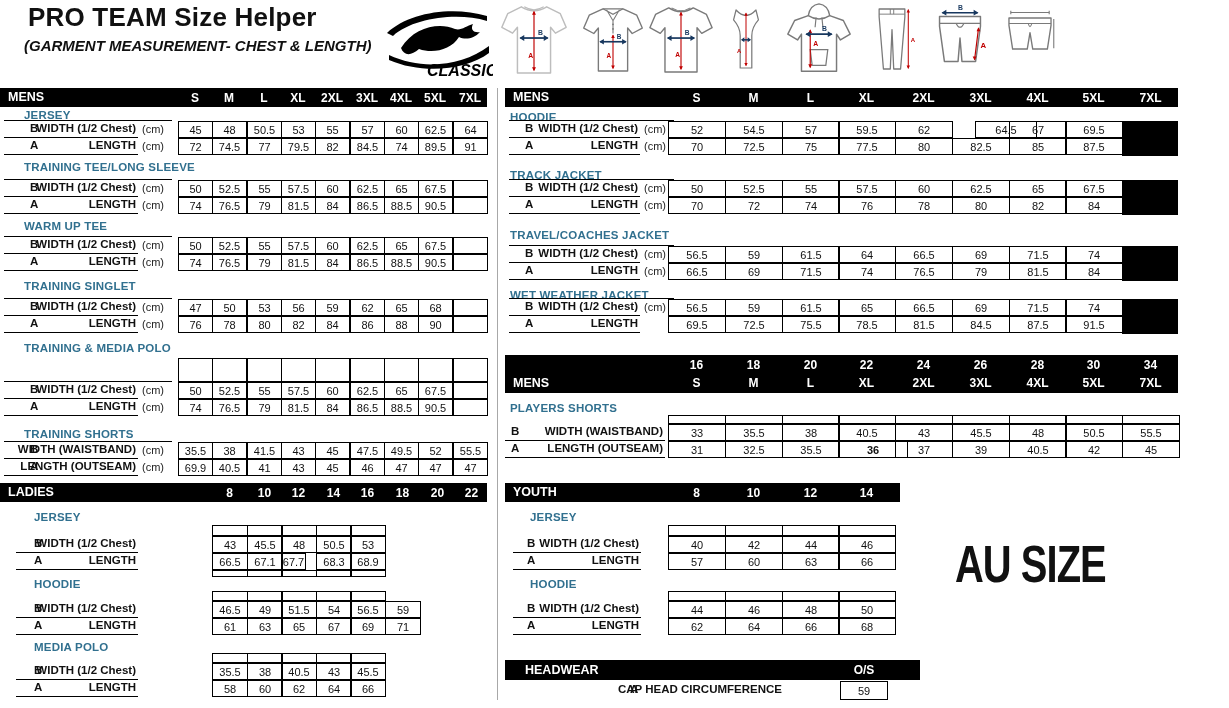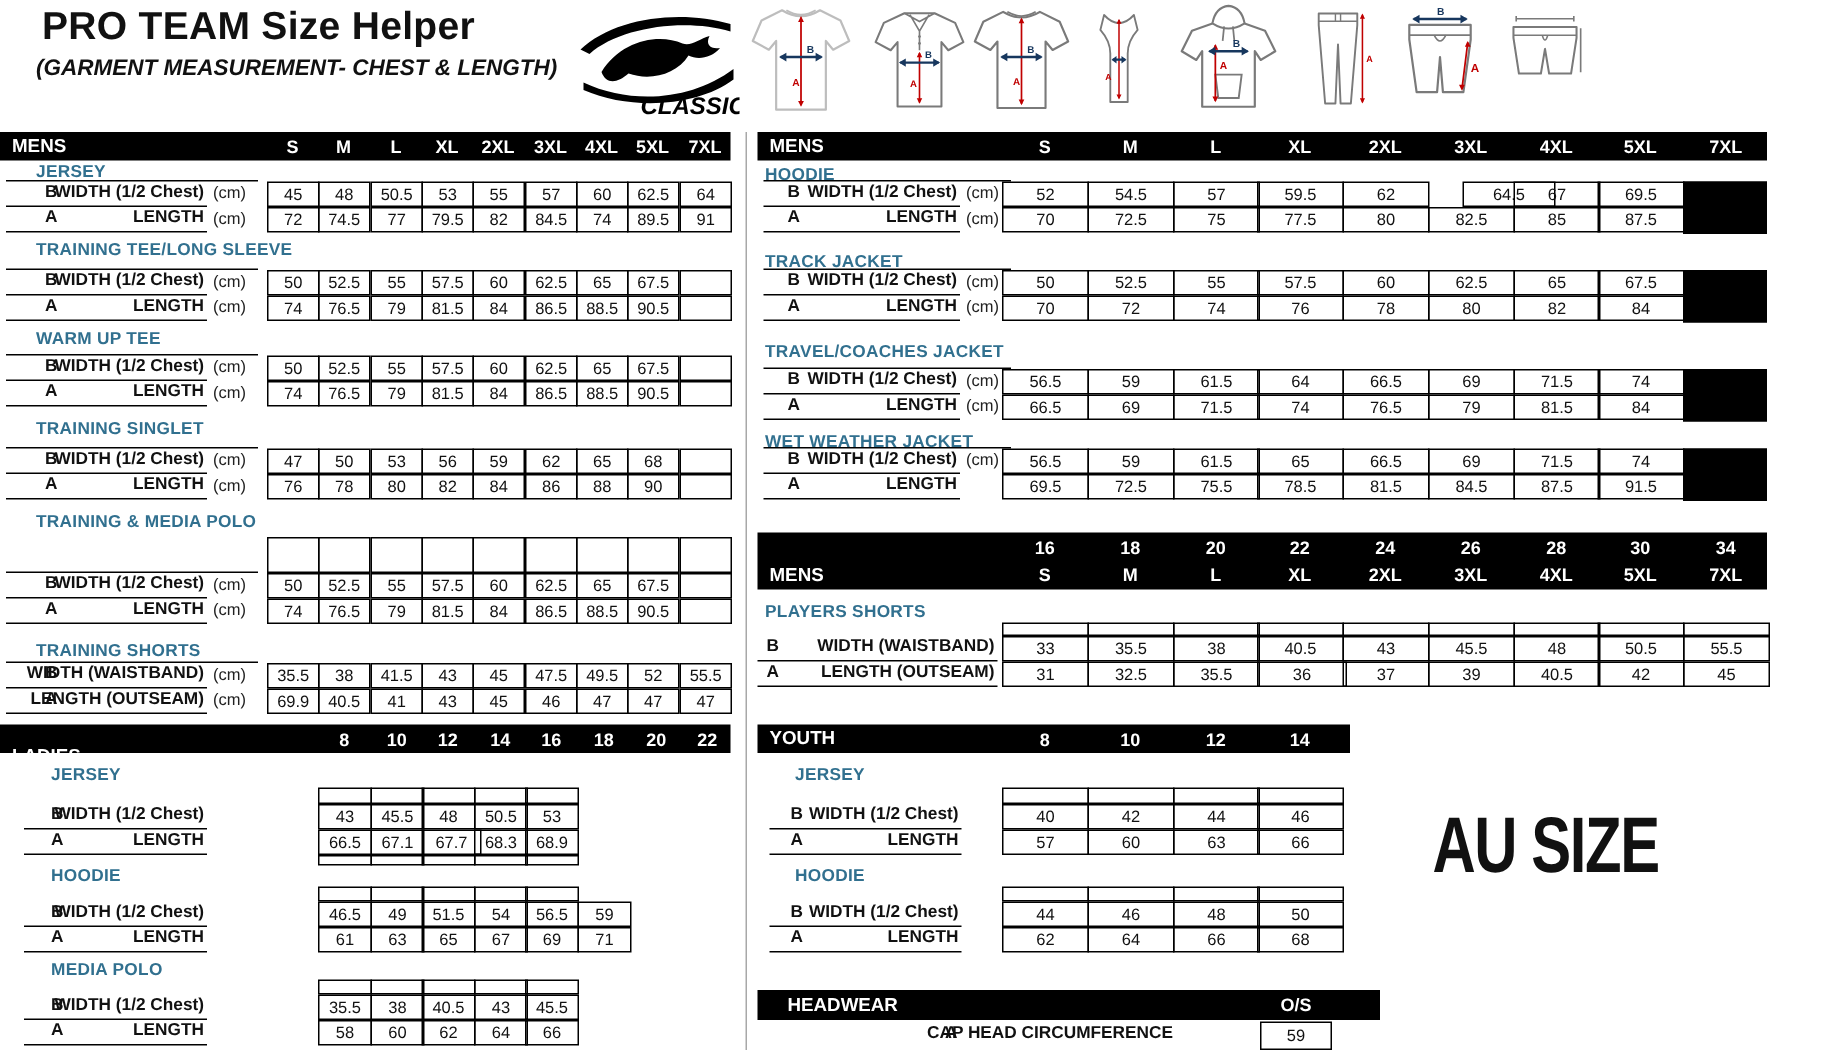--- a/index.html
+++ b/index.html
@@ -348,21 +348,21 @@
       <div class="cell" style="left: 212px; top: 0px; width: 35px; height: 17px;">40.5</div>
       <div class="cell" style="left: 247px; top: 0px; width: 35px; height: 17px;">41</div>
       <div class="cell" style="left: 281px; top: 0px; width: 35px; height: 17px;">43</div>
       <div class="cell" style="left: 315px; top: 0px; width: 35px; height: 17px;">45</div>
       <div class="cell" style="left: 350px; top: 0px; width: 35px; height: 17px;">46</div>
       <div class="cell" style="left: 384px; top: 0px; width: 35px; height: 17px;">47</div>
       <div class="cell" style="left: 418px; top: 0px; width: 35px; height: 17px;">47</div>
       <div class="cell" style="left: 453px; top: 0px; width: 35px; height: 17px;">47</div>
     </div>
     <div class="band" style="top: 395px; height: 19px; width: 487px; background: rgb(0, 0, 0); color: rgb(255, 255, 255);">
-      <div class="band-title" style="left: 8px; top: 2px; margin-top: 12px;">LADIES</div>
+      <div class="band-title" style="left: 8px; top: 2px;">LADIES</div>
       <div class="band-size" style="left: 212px; width: 35px; top: 3px;">8</div>
       <div class="band-size" style="left: 247px; width: 35px; top: 3px;">10</div>
       <div class="band-size" style="left: 281px; width: 35px; top: 3px;">12</div>
       <div class="band-size" style="left: 316px; width: 35px; top: 3px;">14</div>
       <div class="band-size" style="left: 350px; width: 35px; top: 3px;">16</div>
       <div class="band-size" style="left: 385px; width: 35px; top: 3px;">18</div>
       <div class="band-size" style="left: 420px; width: 35px; top: 3px;">20</div>
       <div class="band-size" style="left: 454px; width: 35px; top: 3px;">22</div>
     </div>
     <div class="sec-label" style="left: 34px; top: 423px;">JERSEY</div>
@@ -382,21 +382,21 @@
       <div class="cell" style="left: 316px; top: 0px; width: 36px; height: 17px;">50.5</div>
       <div class="cell" style="left: 350px; top: 0px; width: 36px; height: 17px;">53</div>
     </div>
     <div style="position: absolute; left: 0px; top: 465px; height: 17px; right: 0px;">
       <div class="labelbox" style="left: 16px; width: 122px; top: 0px;">
         <div class="marker" style="left: 18px;">A</div>
         <div class="rlabel">LENGTH</div>
       </div>
       <div class="cell" style="left: 212px; top: 0px; width: 36px; height: 17px;">66.5</div>
       <div class="cell" style="left: 247px; top: 0px; width: 36px; height: 17px;">67.1</div>
-      <div class="cell" style="left: 281px; top: 0px; width: 40px; height: 17px;">67.7</div>
+      <div class="cell" style="left: 281px; top: 0px; width: 25px; height: 17px;">67.7</div>
       <div class="cell" style="left: 316px; top: 0px; width: 36px; height: 17px;">68.3</div>
       <div class="cell" style="left: 350px; top: 0px; width: 36px; height: 17px;">68.9</div>
     </div>
     <div class="cell" style="left: 212px; top: 482px; width: 36px; height: 7px;"></div>
     <div class="cell" style="left: 247px; top: 482px; width: 36px; height: 7px;"></div>
     <div class="cell" style="left: 281px; top: 482px; width: 36px; height: 7px;"></div>
     <div class="cell" style="left: 316px; top: 482px; width: 36px; height: 7px;"></div>
     <div class="cell" style="left: 350px; top: 482px; width: 36px; height: 7px;"></div>
     <div class="sec-label" style="left: 34px; top: 490px;">HOODIE</div>
     <div class="cell" style="left: 212px; top: 503px; width: 36px; height: 10px;"></div>
@@ -648,21 +648,21 @@
       <div class="cell" style="left: 617px; top: 0px; width: 58px; height: 17px;">55.5</div>
     </div>
     <div style="position: absolute; left: 0px; top: 353px; height: 17px; right: 0px;">
       <div class="labelbox" style="left: 0px; width: 160px; top: 0px;">
         <div class="marker" style="left: 6px;">A</div>
         <div class="rlabel">LENGTH (OUTSEAM)</div>
       </div>
       <div class="cell" style="left: 163px; top: 0px; width: 58px; height: 17px;">31</div>
       <div class="cell" style="left: 220px; top: 0px; width: 58px; height: 17px;">32.5</div>
       <div class="cell" style="left: 277px; top: 0px; width: 58px; height: 17px;">35.5</div>
-      <div class="cell" style="left: 333px; top: 0px; width: 60px; height: 17px;">36</div>
+      <div class="cell" style="left: 333px; top: 0px; width: 70px; height: 17px; font-weight: bold;">36</div>
       <div class="cell" style="left: 390px; top: 0px; width: 58px; height: 17px;">37</div>
       <div class="cell" style="left: 447px; top: 0px; width: 58px; height: 17px;">39</div>
       <div class="cell" style="left: 504px; top: 0px; width: 58px; height: 17px;">40.5</div>
       <div class="cell" style="left: 560px; top: 0px; width: 58px; height: 17px;">42</div>
       <div class="cell" style="left: 617px; top: 0px; width: 58px; height: 17px;">45</div>
     </div>
     <div class="band" style="top: 395px; height: 19px; width: 395px; background: rgb(0, 0, 0); color: rgb(255, 255, 255);">
       <div class="band-title" style="left: 8px; top: 2px;">YOUTH</div>
       <div class="band-size" style="left: 163px; width: 57px; top: 3px;">8</div>
       <div class="band-size" style="left: 220px; width: 57px; top: 3px;">10</div>

